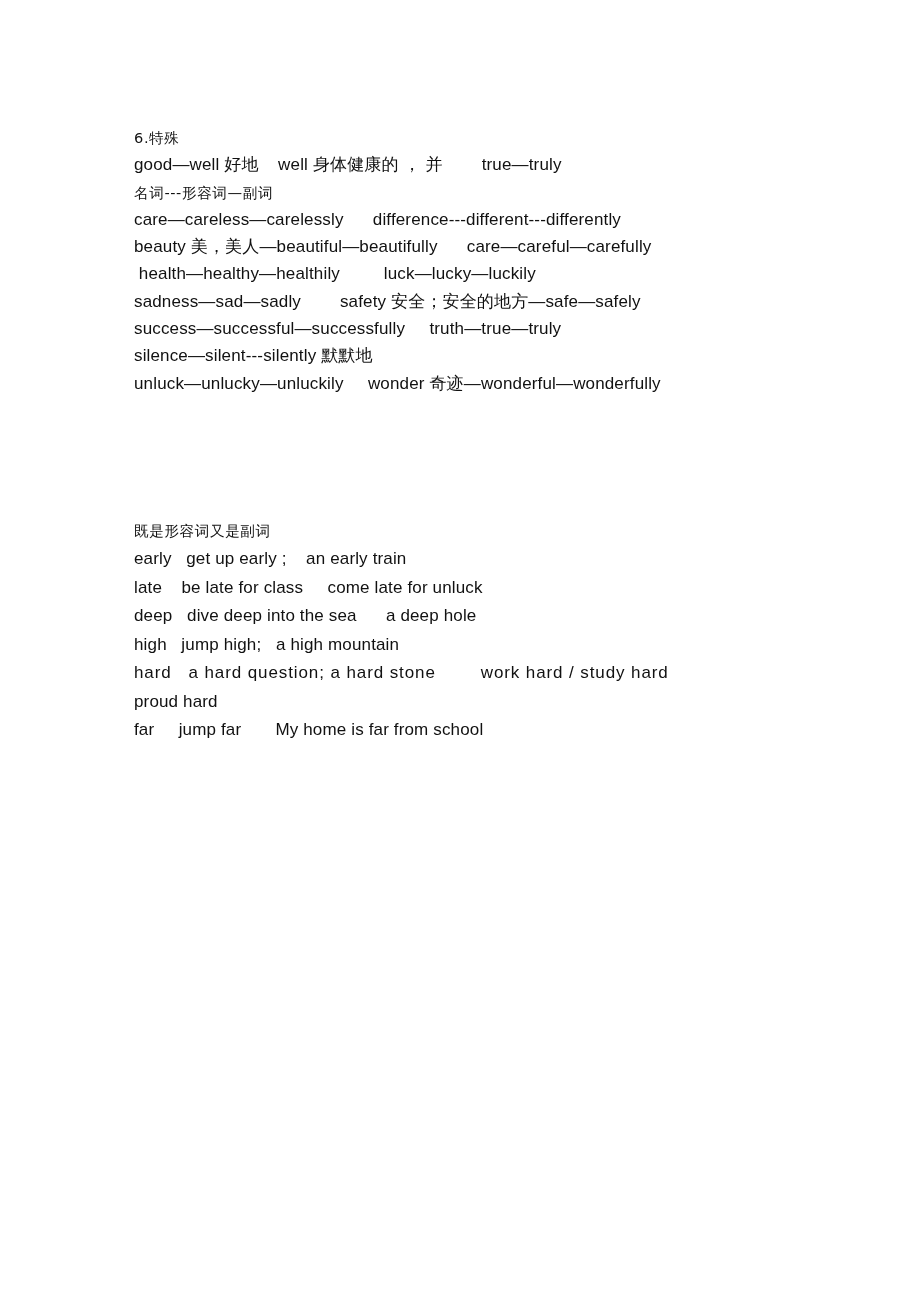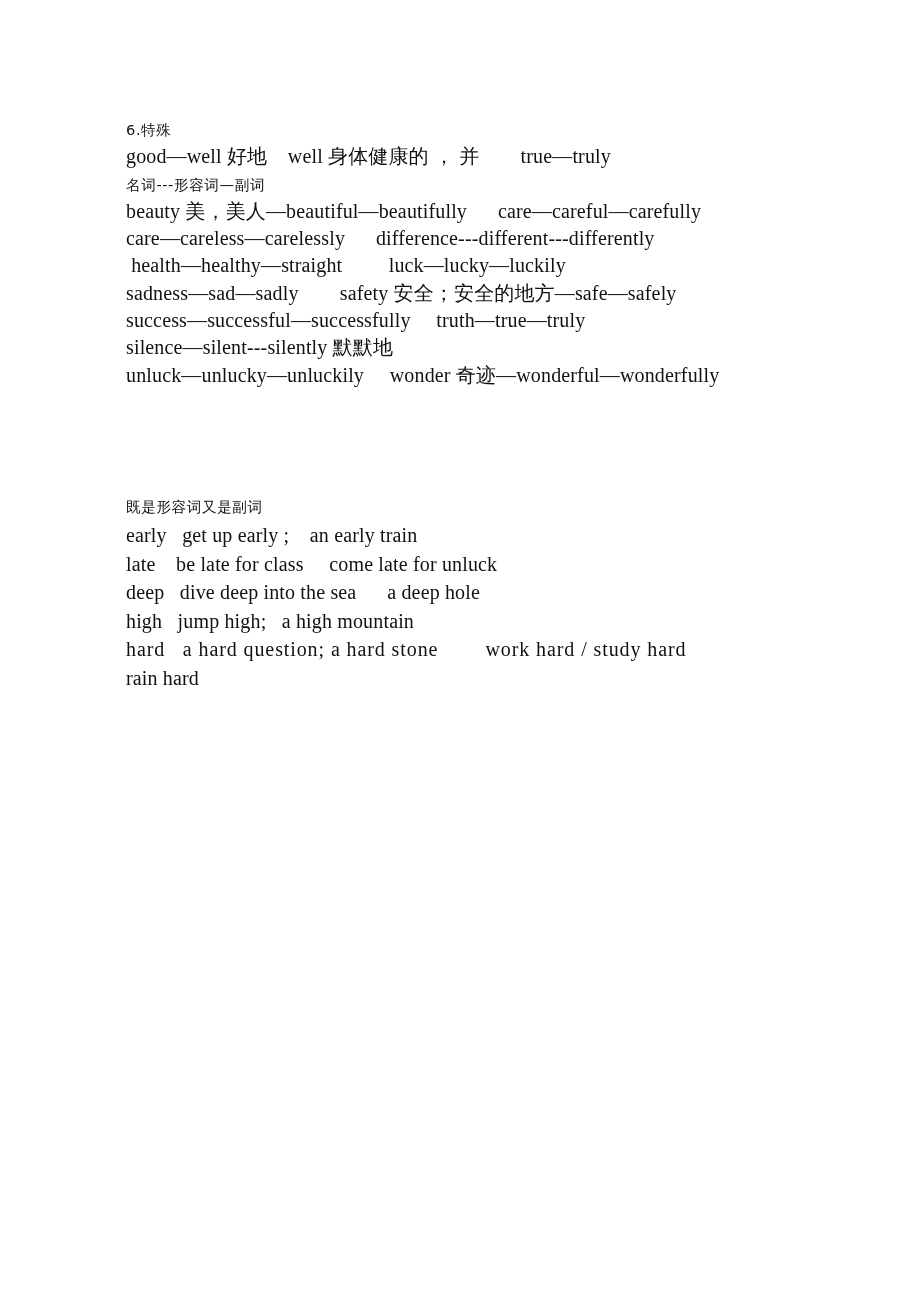--- a/index.html
+++ b/index.html
@@ -21,30 +21,30 @@
     height: 1302px;
     background: #ffffff;
   }
   .content {
     position: absolute;
     left: 126px;
     top: 116px;
     width: 695px;
   }
   .block {
-    margin: 0;
+    margin: 8px;
     padding: 0;
   }
   .line {
-    font-size: 20px;
+    font-size: 17px;
     line-height: 27.3px;
     white-space: pre;
     color: #111111;
     letter-spacing: 0.15px;
-    font-family: Liberation Serif, serif;
+    font-family: Liberation Sans, sans-serif;
   }
   .line.cjk-head {
     font-family: "DejaVu Sans", "Liberation Sans", sans-serif;
     font-size: 14.6px;
     letter-spacing: 0.6px;
   }
   
   .line.justified {
     white-space: pre;
     letter-spacing: 0.9px;
@@ -59,35 +59,36 @@
 </head>
 <body>
 
 <div class="page">
   <div class="content">
 
     <div class="block block-one">
       <div class="line cjk-head">6.特殊</div>
       <div class="line">good—well 好地    well 身体健康的 ， 并        true—truly</div>
       <div class="line cjk-head">名词---形容词—副词</div>
+      <div class="line">care—careless—carelessly      difference---different---differently</div>
       <div class="line">beauty 美，美人—beautiful—beautifully      care—careful—carefully</div>
-      <div class="line">care—careless—carelessly      difference---different---differently</div>
-      <div class="line"> health—healthy—straight         luck—lucky—luckily</div>
+      <div class="line"> health—healthy—healthily         luck—lucky—luckily</div>
       <div class="line">sadness—sad—sadly        safety 安全；安全的地方—safe—safely</div>
       <div class="line">success—successful—successfully     truth—true—truly</div>
       <div class="line">silence—silent---silently 默默地</div>
       <div class="line">unluck—unlucky—unluckily     wonder 奇迹—wonderful—wonderfully</div>
     </div>
 
     <div class="gap"></div>
 
     <div class="block block-two">
       <div class="line cjk-head">既是形容词又是副词</div>
       <div class="line">early   get up early ;    an early train</div>
       <div class="line">late    be late for class     come late for unluck</div>
       <div class="line">deep   dive deep into the sea      a deep hole</div>
       <div class="line">high   jump high;   a high mountain</div>
       <div class="line justified">hard   a hard question; a hard stone        work hard / study hard</div>
-      <div class="line">rain hard</div>
+      <div class="line">proud hard</div>
+      <div class="line">far     jump far       My home is far from school</div>
     </div>
 
   </div>
 </div>
 
 </body></html>

